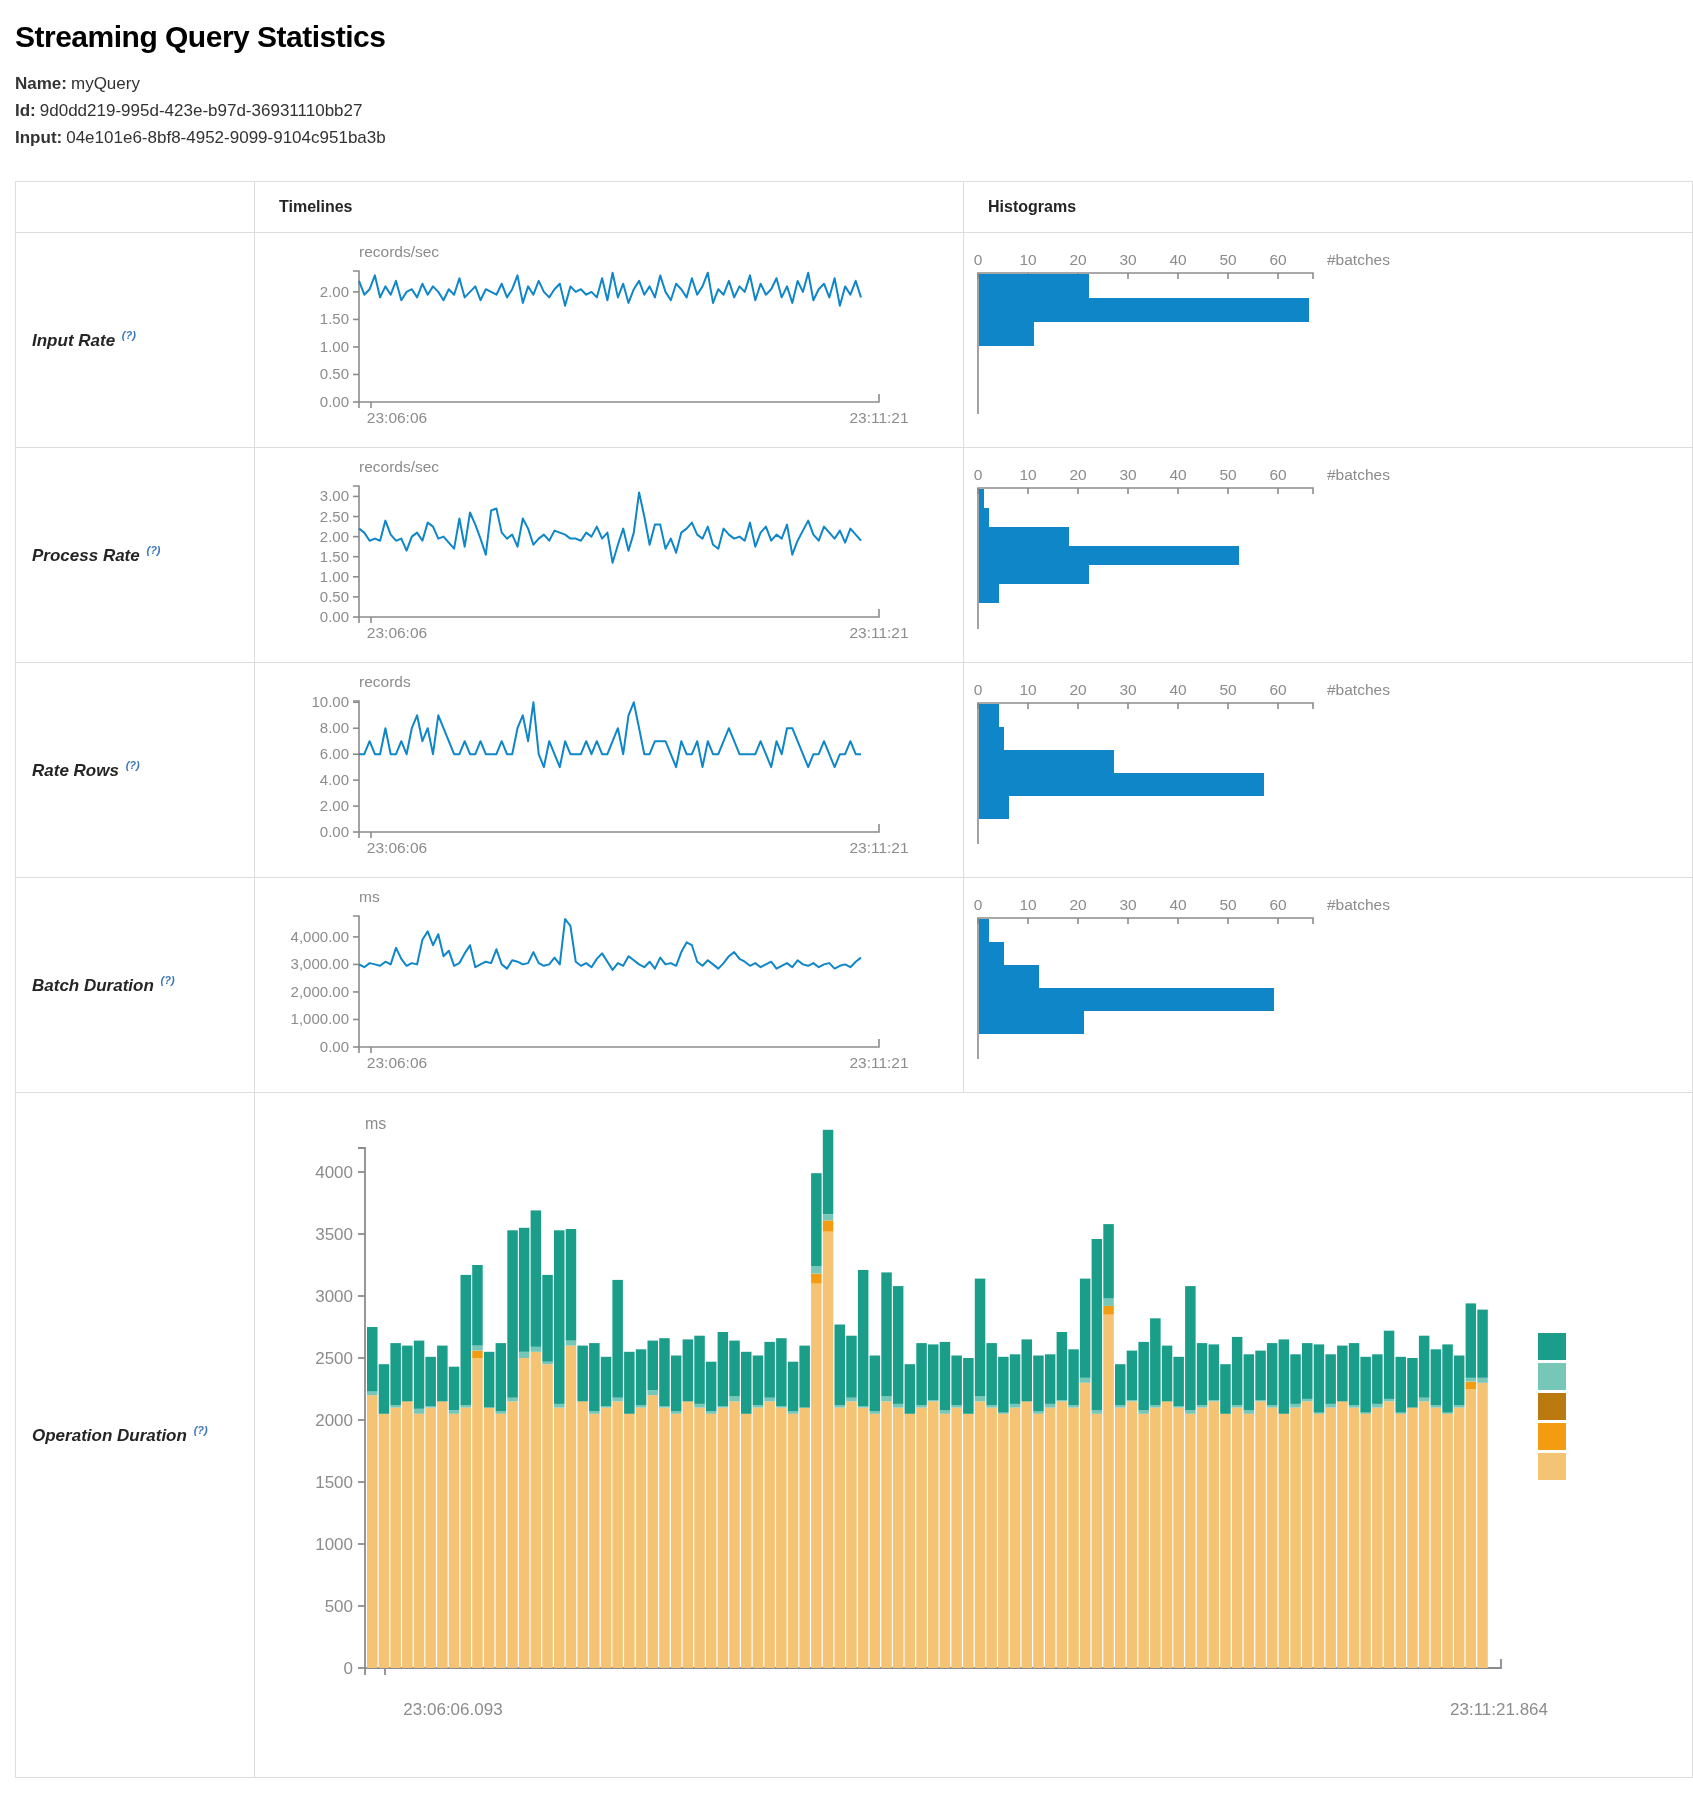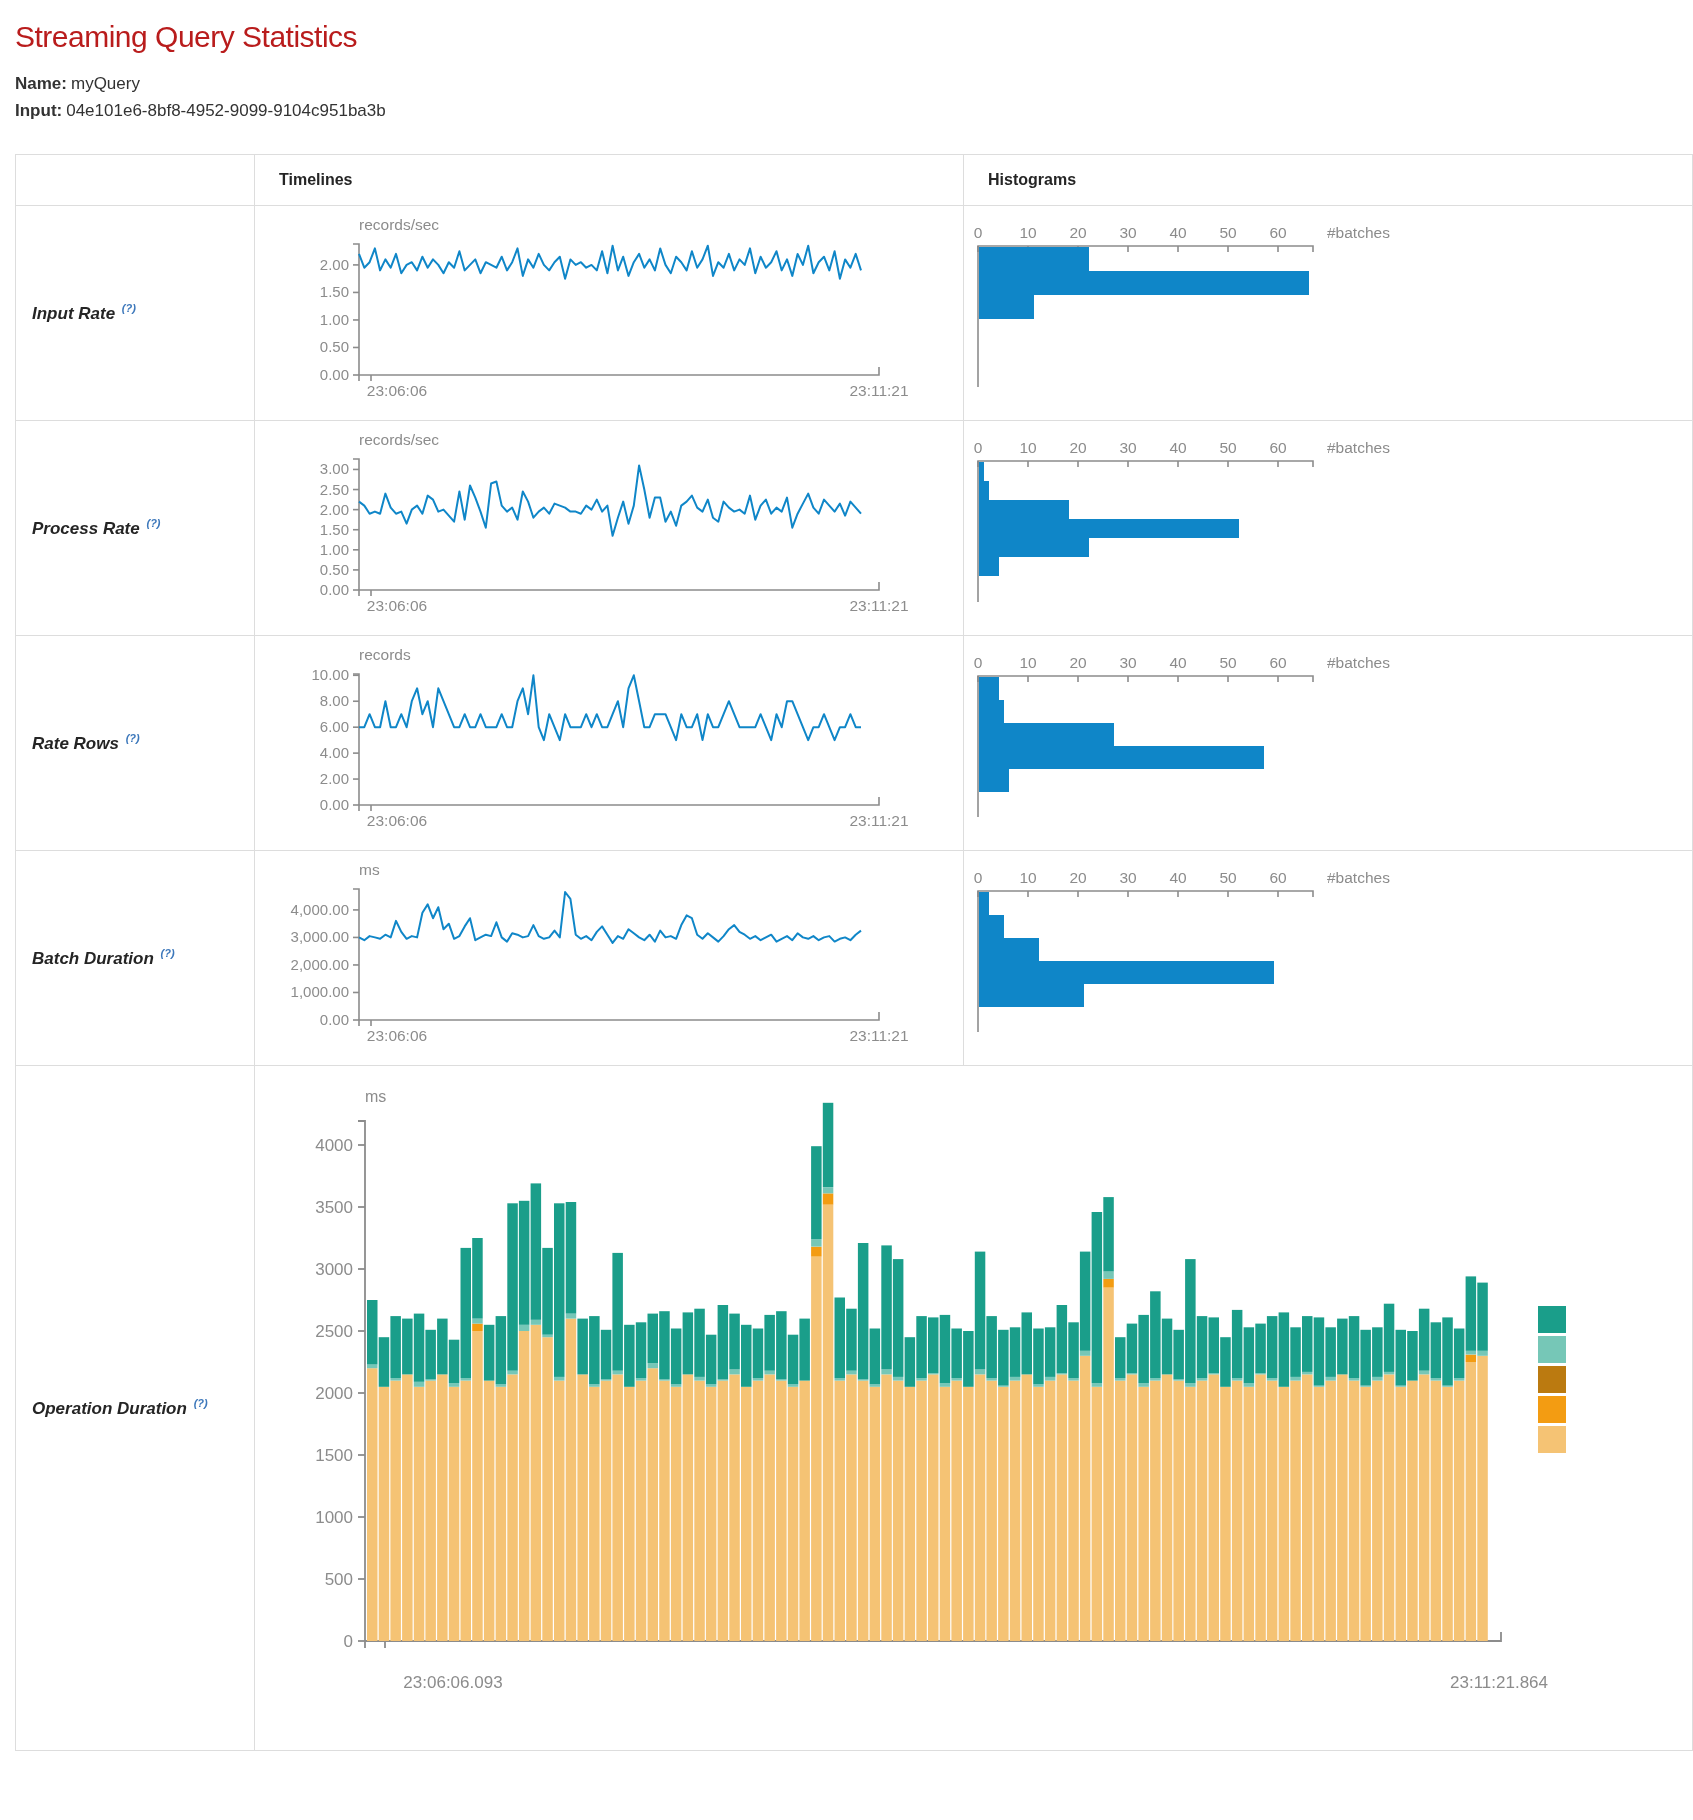--- a/index.html
+++ b/index.html
@@ -1,17 +1,17 @@
 <!DOCTYPE html>
 <html><head>
 <meta charset="utf-8">
 <style>
   html,body{margin:0;padding:0;background:#fff;color:#333;font-family:"Liberation Sans",sans-serif;}
   .page{width:1663px;padding:14px 15px 6px 15px;}
-  h1{font-size:30px;font-weight:normal;color:#b91c1c;margin:6px 0 16px 0;letter-spacing:-0.5px;}
+  h1{font-size:30px;font-weight:bold;color:#000000;margin:6px 0 16px 0;letter-spacing:-0.5px;}
   .subtitle{font-size:16.5px;margin:0 0 36px 0;}
   .subtitle b{font-weight:bold;}
   .meta{font-size:17px;line-height:27px;margin-bottom:30px;}
   .meta b{margin-right:4px;}
   table.stats{border-collapse:collapse;table-layout:fixed;width:1576px;background:#fff;}
   table.stats th, table.stats td{border:1px solid #ddd;}
   th.blank{width:236px;}
   th.colhead{font-size:16px;font-weight:bold;text-align:left;padding:16px 24px;color:#252525;}
   th.col-timelines{width:660px;}
   th.col-histograms{width:680px;}
@@ -23,20 +23,21 @@
 </style>
 </head>
 <body>
 
 <div class="page">
   <h1>Streaming Query Statistics</h1>
 
 
   <div class="meta">
     <div><b>Name:</b><span>myQuery</span></div>
+    <div><b>Id:</b><span>9d0dd219-995d-423e-b97d-36931110bb27</span></div>
     <div><b>Input:</b><span>04e101e6-8bf8-4952-9099-9104c951ba3b</span></div>
   </div>
 
   <table class="stats">
     <tbody>
         <tr>
       <th class="blank"></th>
       <th class="colhead col-timelines">Timelines</th>
       <th class="colhead col-histograms">Histograms</th>
     </tr>

